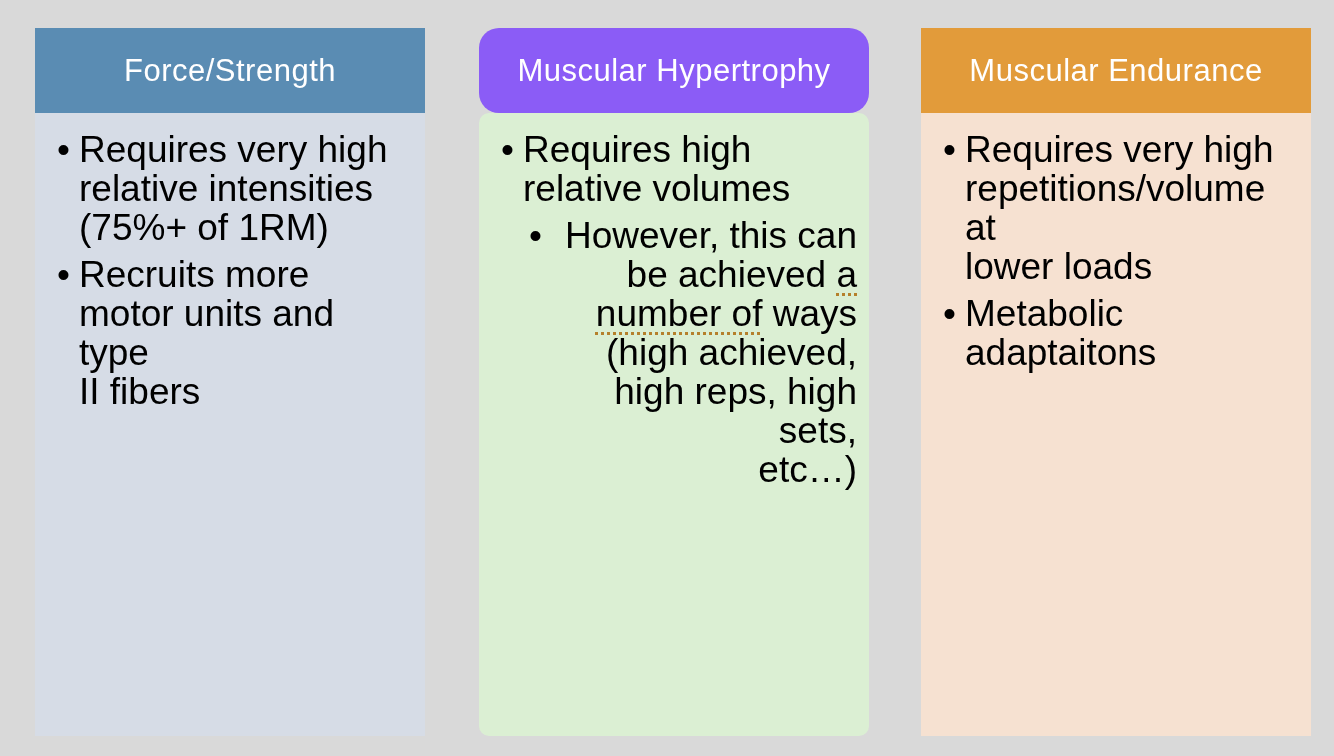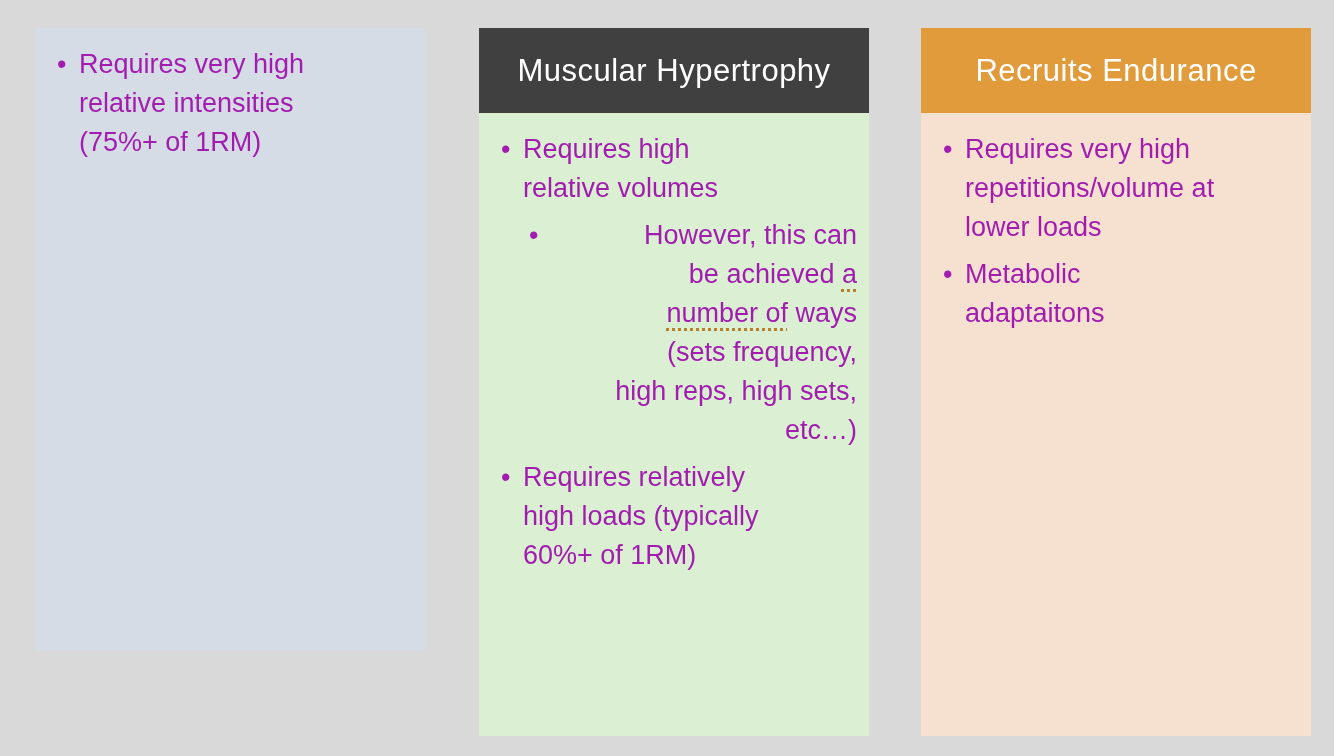--- a/index.html
+++ b/index.html
@@ -26,23 +26,23 @@
   }
   .col-body {
     height: 623px;
     box-sizing: border-box;
     padding: 17px 12px 0 20px;
   }
   ul.bullets { list-style: none; margin: 0; padding: 0; }
   li.bullet {
     position: relative;
     padding-left: 24px;
-    font-size: 27px;
+    font-size: 37px;
     line-height: 39px;
-    color: #a21caf;
+    color: #000000;
     margin-bottom: 8px;
   }
   li.bullet::before {
     content: "\2022";
     position: absolute;
     left: 2px;
     top: 0;
   }
   li.bullet.sub { margin-left: 28px; padding-right: 0; text-align: right; }
   .btxt { white-space: pre-line; }
@@ -52,64 +52,67 @@
     text-decoration-color: #b5802b;
     text-decoration-thickness: 3px;
     text-underline-offset: 6px;
   }
   
   #col-force { left: 35px; }
   #col-force .col-header { background: #5a8cb3; }
   #col-force .col-body   { background: #d6dce6; }
   
   #col-hyper { left: 479px; }
-  #col-hyper .col-header { background: #404040; }
-  #col-hyper .col-body   { background: #dbefd3; }
+  #col-hyper .col-header { background: #8b5cf6; border-radius: 20px; }
+  #col-hyper .col-body   { background: #dbefd3; border-radius: 10px; }
   
   #col-endur { left: 921px; }
   #col-endur .col-header { background: #e29b3a; }
   #col-endur .col-body   { background: #f6e1d1; }
 </style>
 </head>
 <body>
 
 <div class="column" id="col-force">
+  <div class="col-header">
+    <span>Force/Strength</span>
+  </div>
   <div class="col-body">
     <ul class="bullets">
       <li class="bullet"><span class="btxt">Requires very high
 relative intensities
 (75%+ of 1RM)</span></li>
+      <li class="bullet"><span class="btxt">Recruits more
+motor units and type
+II fibers</span></li>
     </ul>
   </div>
 </div>
 
 <div class="column" id="col-hyper">
   <div class="col-header">
     <span>Muscular Hypertrophy</span>
   </div>
   <div class="col-body">
     <ul class="bullets">
       <li class="bullet"><span class="btxt">Requires high
 relative volumes</span></li>
       <li class="bullet sub"><span class="btxt"><span>However, this can
 be achieved </span><span class="sc-underline">a
 number of</span><span> ways
-(sets frequency,
+(high achieved,
 high reps, high sets,
 etc…)</span></span></li>
-      <li class="bullet"><span class="btxt">Requires relatively
-high loads (typically
-60%+ of 1RM)</span></li>
     </ul>
   </div>
 </div>
 
 <div class="column" id="col-endur">
   <div class="col-header">
-    <span>Recruits Endurance</span>
+    <span>Muscular Endurance</span>
   </div>
   <div class="col-body">
     <ul class="bullets">
       <li class="bullet"><span class="btxt">Requires very high
 repetitions/volume at
 lower loads</span></li>
       <li class="bullet"><span class="btxt">Metabolic
 adaptaitons</span></li>
     </ul>
   </div>

